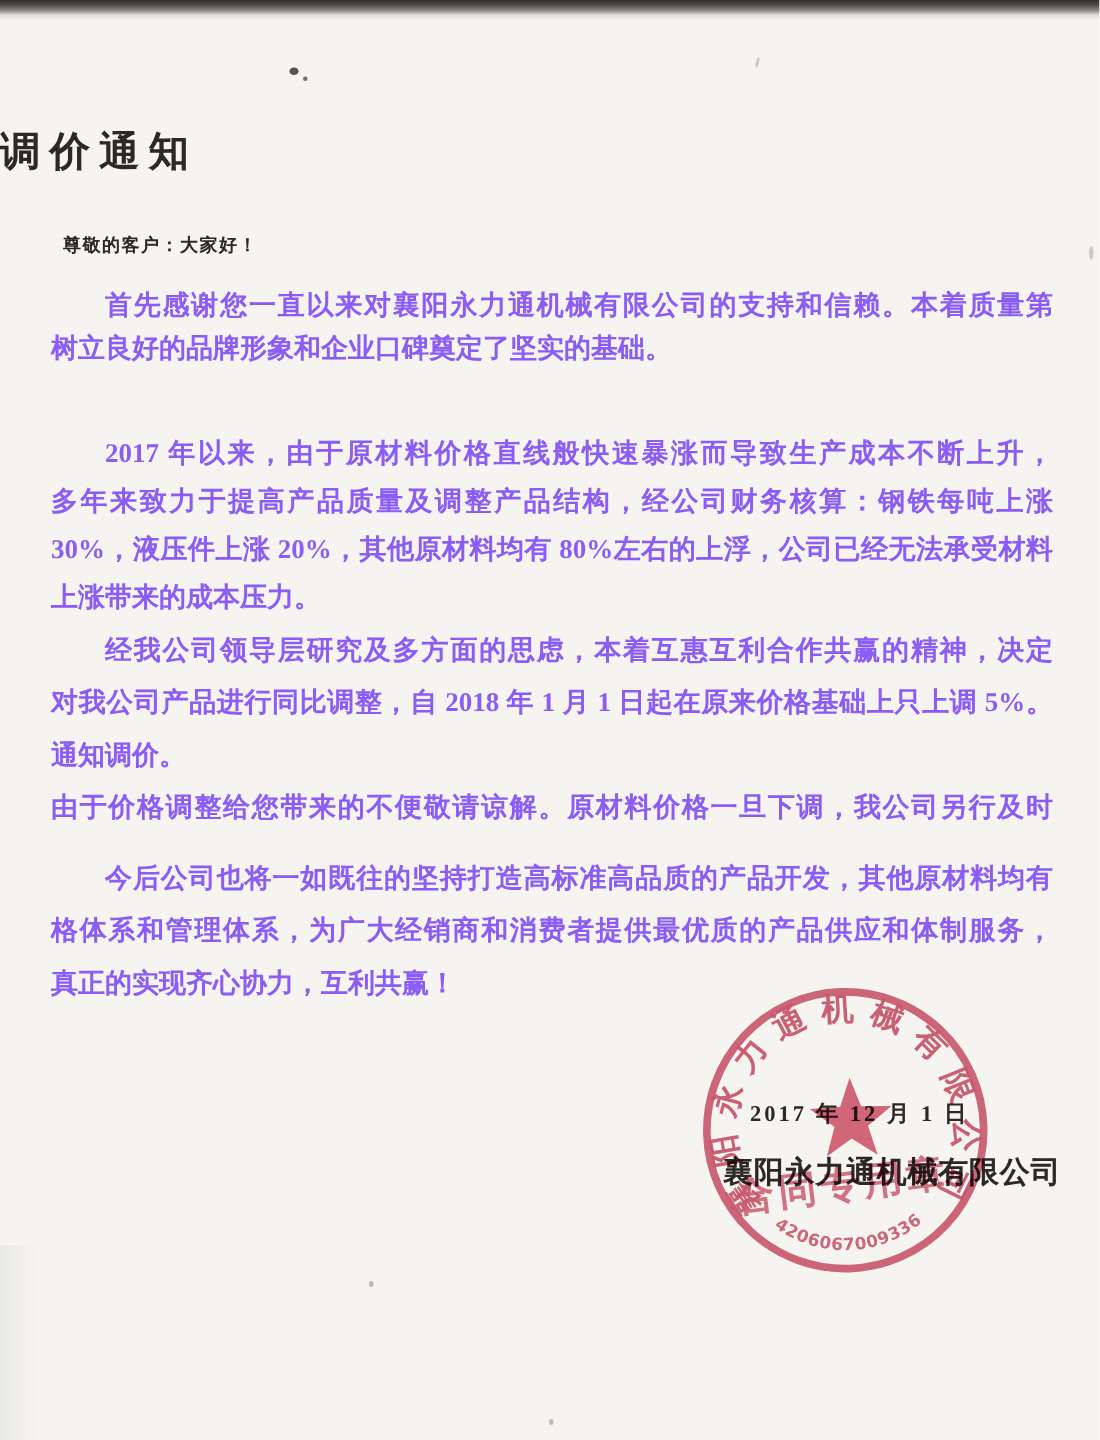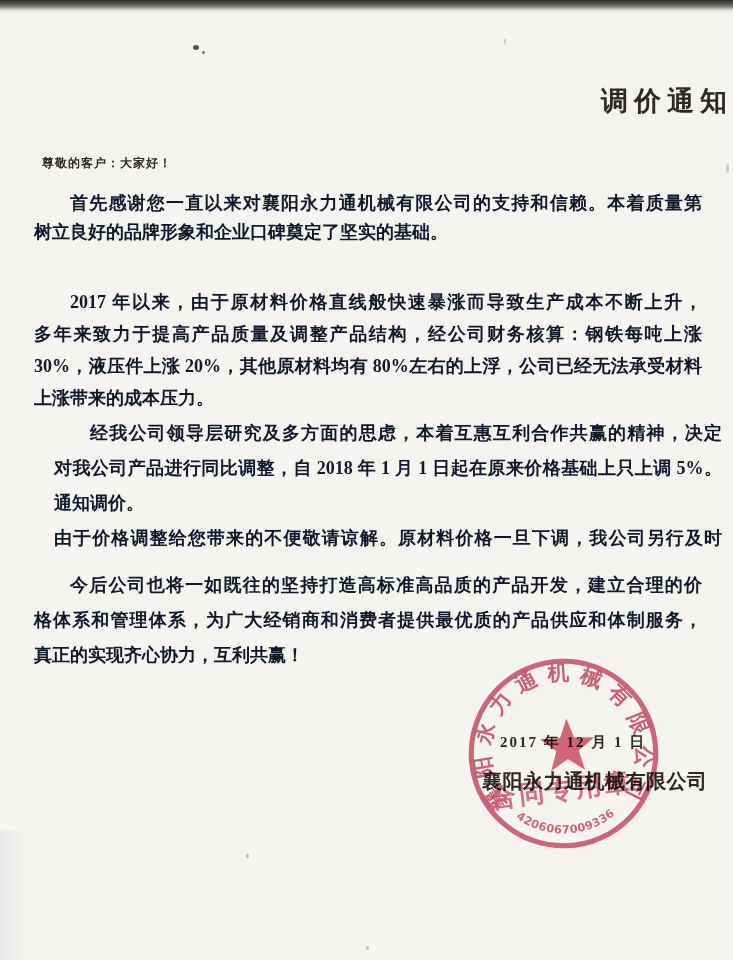--- a/index.html
+++ b/index.html
@@ -14,37 +14,37 @@
   .scan-top-edge{
     position:absolute;top:0;left:0;right:0;height:14px;
     background:linear-gradient(180deg,#2f2e2c 0%,#514f4b 25%,#8b8984 50%,rgba(185,182,176,.35) 72%,rgba(246,244,240,0) 100%);
   }
   .left-smudge{
     position:absolute;left:0;bottom:0;width:26px;height:130px;
     background:linear-gradient(to right,rgba(168,176,190,.16),rgba(168,176,190,0));
   }
   .doc-title{
     position:absolute;top:84px;left:0;right:0;
-    text-align:right;font-size:27px;font-weight:700;
-    letter-spacing:6px;line-height:34px;padding-left:37px;
+    text-align:left;font-size:27px;font-weight:700;
+    letter-spacing:6px;line-height:34px;
   }
   .greeting{
     position:absolute;left:42px;top:150px;
     font-size:12px;line-height:26px;letter-spacing:1px;font-weight:600;
   }
   .para{
     position:absolute;left:34px;width:668px;
-    font-size:18px;font-weight:600;color:#0f172a;
+    font-size:18px;font-weight:600;color:#8b5cf6;
   }
   .para .line{text-align:justify;}
   .para .line.fill{text-align-last:justify;}
   .para .line.first{text-indent:2em;}
   .p1{top:189px;line-height:29px;}
   .p2{top:286px;line-height:32px;}
-  .p3{top:416px;line-height:35px;margin-left:20px;}
+  .p3{top:416px;line-height:35px;}
   .p4{top:568px;line-height:35px;}
   .date-line{
     position:absolute;left:500px;top:733px;
     font-size:15px;letter-spacing:2px;font-weight:600;
   }
   .signature-line{
     position:absolute;left:482px;top:768px;
     font-size:20px;letter-spacing:0.5px;font-weight:600;
   }
   .company-seal{
@@ -92,21 +92,21 @@
   </div>
 
   <div class="para p3">
     <div class="line first fill">经我公司领导层研究及多方面的思虑，本着互惠互利合作共赢的精神，决定</div>
     <div class="line fill">对我公司产品进行同比调整，自 2018 年 1 月 1 日起在原来价格基础上只上调 5%。</div>
     <div class="line">通知调价。</div>
     <div class="line fill">由于价格调整给您带来的不便敬请谅解。原材料价格一旦下调，我公司另行及时</div>
   </div>
 
   <div class="para p4">
-    <div class="line first fill">今后公司也将一如既往的坚持打造高标准高品质的产品开发，建立合理的价</div>
+    <div class="line first fill">今后公司也将一如既往的坚持打造高标准高品质的产品开发，其他原材料均有</div>
     <div class="line fill">格体系和管理体系，为广大经销商和消费者提供最优质的产品供应和体制服务，</div>
     <div class="line">真正的实现齐心协力，互利共赢！</div>
   </div>
 
   <div class="date-line">2017 年 12 月 1 日</div>
   <div class="signature-line">襄阳永力通机械有限公司</div>
 
   <svg class="company-seal" viewBox="0 0 200 200" xmlns="http://www.w3.org/2000/svg">
     <defs>
       <path id="arcTop" d="M 44.8,146.3 A 72,72 0 1 1 155.2,146.3" fill="none"></path>

